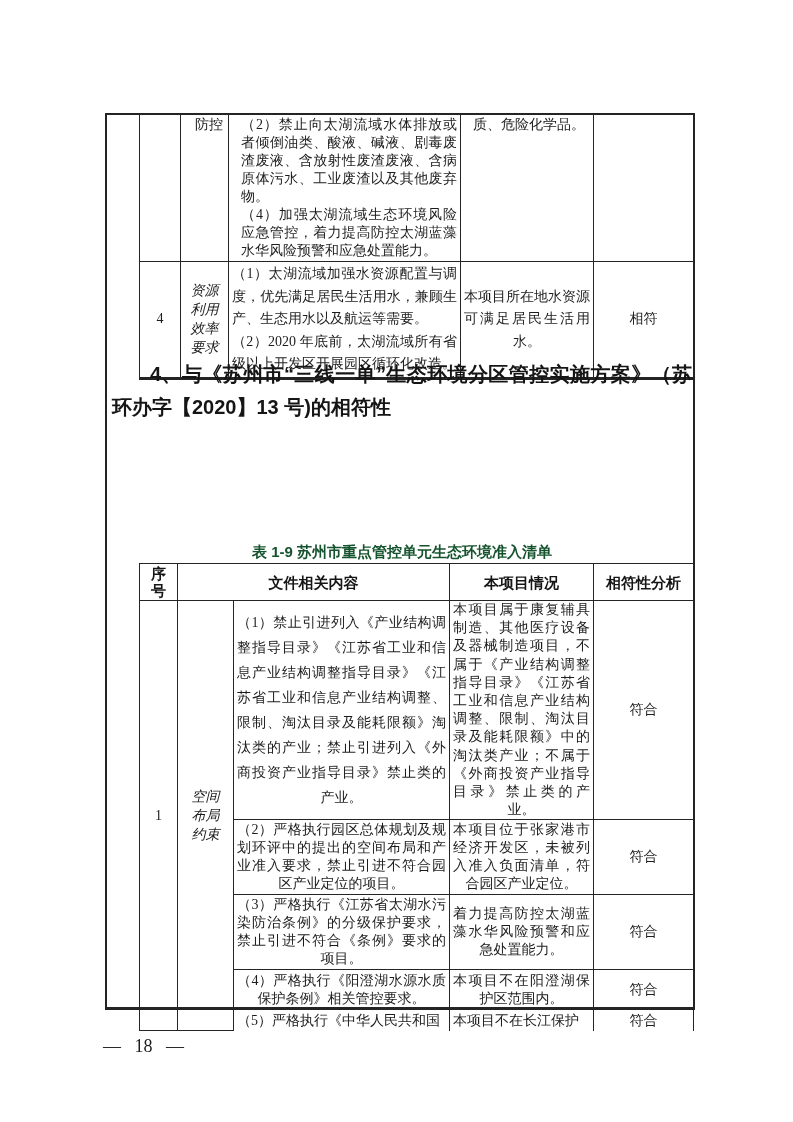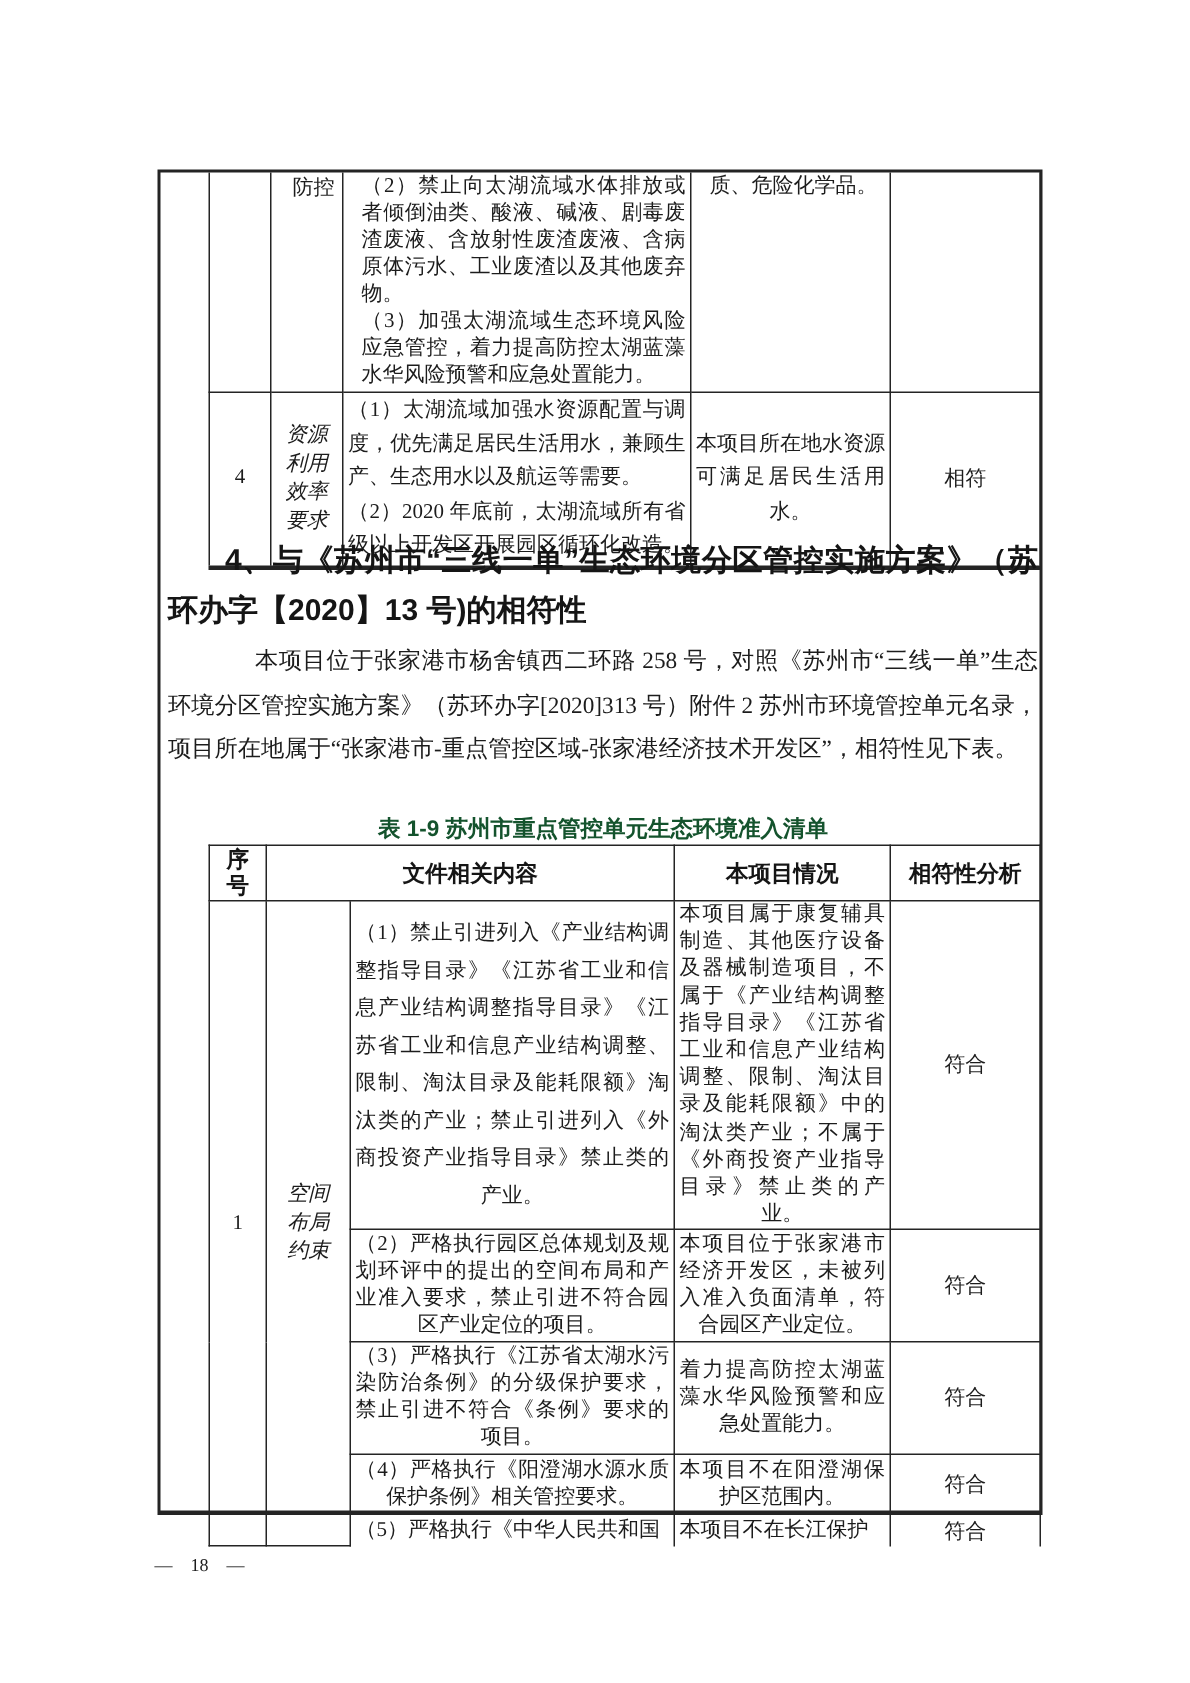--- a/index.html
+++ b/index.html
@@ -65,61 +65,60 @@
   }
   .t19 .r1 { height:200px; }
   .t19 .r2 { height:71px; }
   .t19 .r3 { height:74px; }
   .t19 .r4 { height:40px; }
   .t19 .r5 { height:21px; }
   .t19 .r5 td { border-bottom:none; }
   .t19 .r1proj { line-height:18.2px; padding:0 3px; }
   .footer {
     position:absolute; left:103px; top:1036px;
-    font-size:12px; color:#1c1c1c; word-spacing:9px;
+    font-size:18px; color:#1c1c1c; word-spacing:9px;
   }
 </style>
 </head>
 <body>
 
 <div class="frame">
 
   <table class="toptable">
     <colgroup>
       <col style="width:41px">
         <col style="width:48px">
         <col style="width:232px">
         <col style="width:133px">
         <col style="width:100px">
     </colgroup>
     <tbody>
         <tr class="tr1">
       <td></td>
       <td class="vtop pre">防控</td>
       <td class="vtop pre justl lh18">（2）禁止向太湖流域水体排放或者倾倒油类、酸液、碱液、剧毒废渣废液、含放射性废渣废液、含病原体污水、工业废渣以及其他废弃物。
-（3）加强太湖流域生态环境风险应急管控，着力提高防控太湖蓝藻水华风险预警和应急处置能力。</td>
+（4）加强太湖流域生态环境风险应急管控，着力提高防控太湖蓝藻水华风险预警和应急处置能力。</td>
       <td class="vtop left lh18">质、危险化学品。</td>
       <td></td>
     </tr>
     <tr class="tr2">
       <td>4</td>
       <td class="pre lh19">资源
 利用
 效率
 要求</td>
       <td class="pre justl lh22">（1）太湖流域加强水资源配置与调度，优先满足居民生活用水，兼顾生产、生态用水以及航运等需要。
 （2）2020 年底前，太湖流域所有省级以上开发区开展园区循环化改造。</td>
       <td class="justc lh22">本项目所在地水资源可满足居民生活用水。</td>
       <td>相符</td>
     </tr>
   </tbody>
     </table>
 
   <div class="heading">4、与《苏州市“三线一单”生态环境分区管控实施方案》（苏环办字【2020】13 号)的相符性</div>
-  <div class="para">本项目位于张家港市杨舍镇西二环路 258 号，对照《苏州市“三线一单”生态环境分区管控实施方案》（苏环办字[2020]313 号）附件 2 苏州市环境管控单元名录，项目所在地属于“张家港市-重点管控区域-张家港经济技术开发区”，相符性见下表。</div>
 
   <div class="tbl-title">表 1-9 苏州市重点管控单元生态环境准入清单</div>
 
   <table class="t19">
     <colgroup>
       <col style="width:38px">
         <col style="width:56px">
         <col style="width:216px">
         <col style="width:144px">
         <col style="width:100px">

